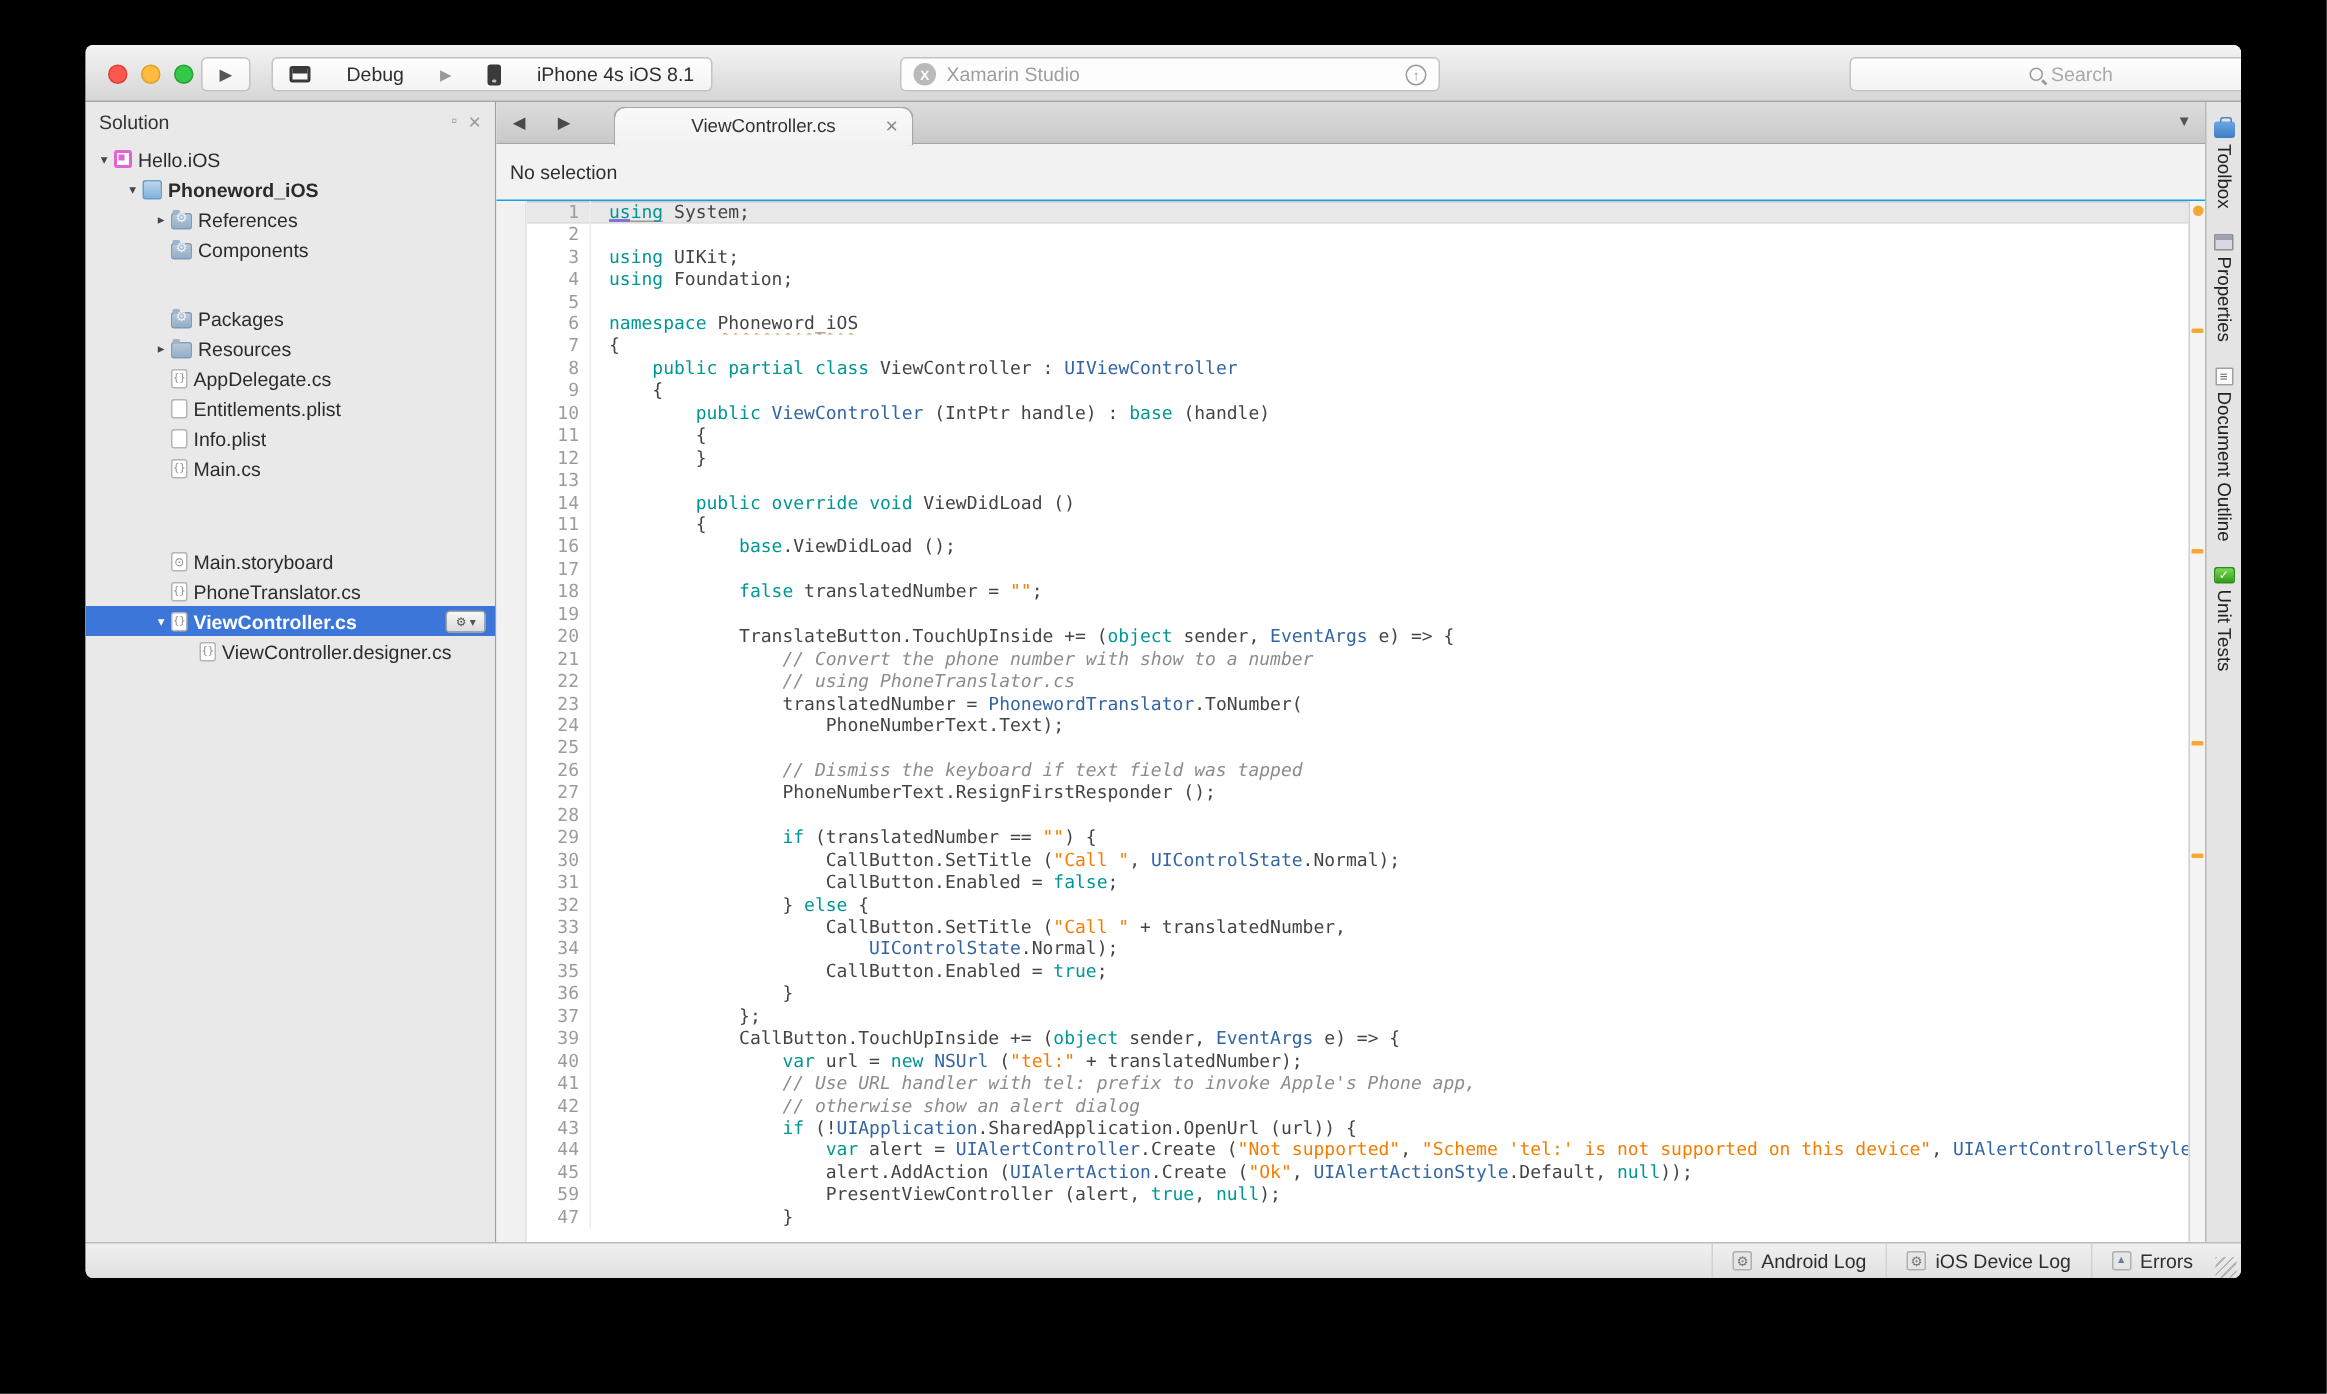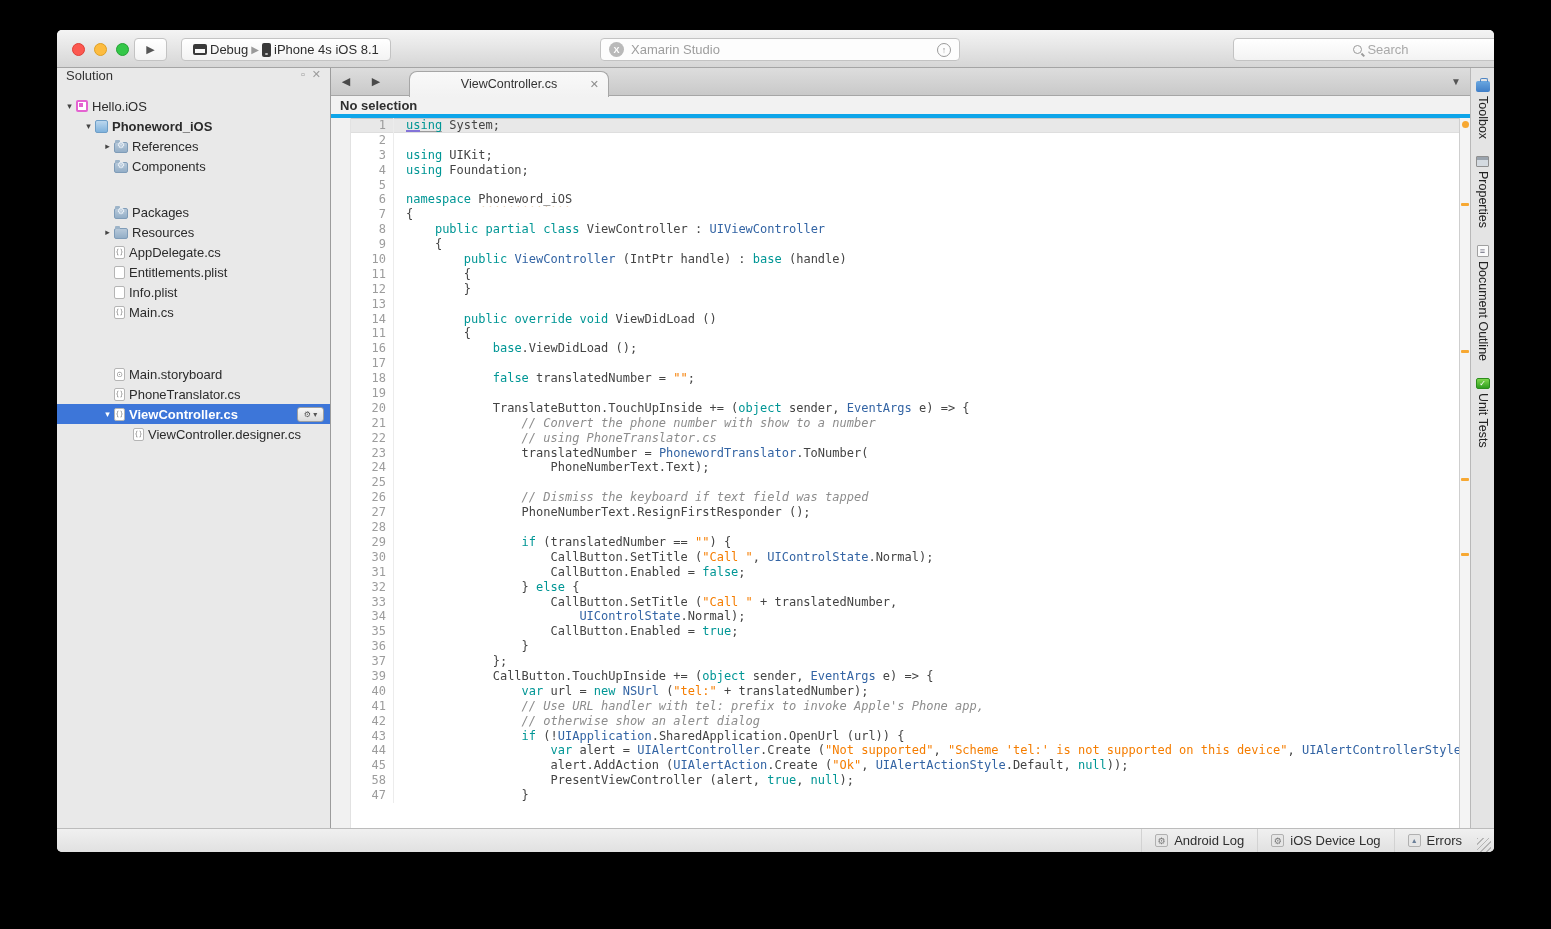--- a/index.html
+++ b/index.html
@@ -13,40 +13,40 @@
              background:linear-gradient(#f4f4f4,#d6d6d6);
              border-bottom:1px solid #a5a5a5; }
   .tl { position:absolute; top:13px; width:13px; height:13px; border-radius:50%; }
   .tl.red    { left:15px; background:#fc5850; border:1px solid #df3e36; }
   .tl.yellow { left:37px; background:#fdbc40; border:1px solid #dfa023; }
   .tl.green  { left:59px; background:#34c748; border:1px solid #24a334; }
   .cap { position:absolute; top:8px; height:23px; border:1px solid #c3c3c3; border-radius:4px;
          background:linear-gradient(#ffffff,#f3f3f3); display:flex; align-items:center;
          font-size:13px; color:#2e2e2e; }
   .run-btn { left:77px; width:33px; justify-content:center; color:#555; font-size:11px; }
-  .device-sel { left:124px; padding:0 11px; gap:3px; }
+  .device-sel { left:124px; padding:0 11px; gap:24px; }
   .ic-monitor { width:14px; height:11px; border:2px solid #3a3a3a; border-radius:2px; display:inline-block; position:relative; }
   .ic-monitor::before { content:""; position:absolute; left:0; right:0; top:0; height:3px; background:#3a3a3a; }
   .chev { color:#9a9a9a; font-size:10px; }
   .ic-phone { width:9px; height:14px; background:#3a3a3a; border-radius:2px; display:inline-block; position:relative; }
   .ic-phone::after { content:""; position:absolute; left:3px; bottom:1.5px; width:2.5px; height:2.5px; border-radius:50%; background:#bdbdbd; }
   .center-status { left:543px; width:360px; background:#fdfdfd; }
   .xam-logo { width:15px; height:15px; border-radius:50%; background:#b9b9b9; color:#fff;
               font-size:9px; font-weight:bold; display:flex; align-items:center; justify-content:center; margin:0 7px 0 8px; }
   .status-title { color:#9e9e9e; flex:1; }
   .ic-update { width:14px; height:14px; border:1.4px solid #9a9a9a; border-radius:50%; color:#9a9a9a;
                font-size:9px; display:flex; align-items:center; justify-content:center; margin-right:8px; }
   .search-field { left:1176px; width:296px; justify-content:center; gap:5px; color:#a9a9a9; }
   .ic-mag { width:9px; height:9px; border:1.6px solid #9a9a9a; border-radius:50%; position:relative; display:inline-block; }
   .ic-mag::after { content:""; position:absolute; left:7px; top:8px; width:4px; height:1.6px; background:#9a9a9a; transform:rotate(45deg); }
   
   .main { position:absolute; top:38px; left:0; right:0; bottom:24px; display:flex; }
   
   .sidebar { width:274px; background:#e9e9e9; border-right:1px solid #9c9c9c; display:flex; flex-direction:column; }
-  .sb-header { height:26px; display:flex; align-items:flex-start; padding:0 9px; font-size:13px; color:#333; }
+  .sb-header { height:26px; display:flex; align-items:center; padding:0 9px; font-size:13px; color:#333; }
   .sb-header .spacer { flex:1; }
   .sb-ic { color:#9b9b9b; font-size:11px; margin-left:7px; cursor:default; }
   .tree { flex:1; padding-top:2px; overflow:hidden; }
   .trow { height:20px; display:flex; align-items:center; font-size:13px; color:#2b2b2b; position:relative; white-space:nowrap; }
   .trow.sel { background:#3d76d9; color:#fff; }
   .exp { width:13px; font-size:9px; color:#444; text-align:center; flex:none; }
   .trow.sel .exp { color:#fff; }
   .trow .lbl { margin-left:4px; }
   .trow.bold .lbl { font-weight:bold; }
   .gearbtn { position:absolute; right:6px; top:2.5px; width:27px; height:15px; border:1px solid #9f9f9f;
@@ -72,22 +72,22 @@
   .editor { flex:1; min-width:0; display:flex; flex-direction:column; background:#fff; position:relative; }
   .tabstrip { height:28px; background:linear-gradient(#dddddd,#c9c9c9); border-bottom:1px solid #a6a6a6;
               display:flex; align-items:center; flex:none; }
   .nav { width:30px; text-align:center; color:#4a4a4a; font-size:11px; }
   .tab { position:relative; top:2px; margin-left:18px; width:200px; height:26px; z-index:2;
          border:1px solid #a6a6a6; border-bottom:none; border-radius:8px 8px 0 0;
          background:linear-gradient(#f9f9f9,#f2f2f2); display:flex; align-items:center; justify-content:center;
          font-size:12.5px; color:#333; }
   .tab .close { position:absolute; right:9px; color:#8d8d8d; font-size:11px; }
   .tab-overflow { margin-left:auto; margin-right:9px; color:#555; font-size:10px; }
-  .breadcrumb { height:22px; background:#f2f2f2; border-bottom:4px solid #0ea5e9; display:flex;
-                align-items:center; padding-left:9px; font-size:13px; color:#2f2f2f; flex:none;font-weight:bold; }
+  .breadcrumb { height:38px; background:#f2f2f2; border-bottom:1px solid #0ea5e9; display:flex;
+                align-items:center; padding-left:9px; font-size:13px; color:#2f2f2f; flex:none; }
   .editor-body { flex:1; position:relative; display:flex; overflow:hidden; }
   .task-margin { width:20px; background:#f1f1f1; border-right:1px solid #e2e2e2; flex:none; }
   .lines { flex:1; min-width:0; padding-right:11px; overflow:hidden; }
   .line { display:flex; height:14.9px; font:12px/14.9px "DejaVu Sans Mono",monospace; white-space:pre; }
   .line.cur { background:#e8e8e8; box-shadow:inset 0 1px 0 #c9c9c9, inset 0 -1px 0 #dedede; }
   .ln { width:43px; flex:none; text-align:right; padding-right:7px; color:#9c9c9c; border-right:1px solid #ececec; }
   .fold { width:12px; flex:none; }
   .ct { flex:1; min-width:0; overflow:hidden; }
   .tk.k { color:#009695; } .tk.t { color:#3364a4; } .tk.s { color:#f57d00; }
   .tk.c { color:#8c8c8c; font-style:italic; } .tk.p { color:#444; }
@@ -296,21 +296,21 @@
               <div class="line"><span class="ln">35</span><span class="fold"></span><div class="ct"><span class="tk p">                    CallButton.Enabled = </span><span class="tk k">true</span><span class="tk p">;</span></div></div>
               <div class="line"><span class="ln">36</span><span class="fold"></span><div class="ct"><span class="tk p">                }</span></div></div>
               <div class="line"><span class="ln">37</span><span class="fold"></span><div class="ct"><span class="tk p">            };</span></div></div>
               <div class="line"><span class="ln">39</span><span class="fold"></span><div class="ct"><span class="tk p">            CallButton.TouchUpInside += (</span><span class="tk k">object</span><span class="tk p"> sender, </span><span class="tk t">EventArgs</span><span class="tk p"> e) =&gt; {</span></div></div>
               <div class="line"><span class="ln">40</span><span class="fold"></span><div class="ct"><span class="tk p">                </span><span class="tk k">var</span><span class="tk p"> url = </span><span class="tk k">new</span><span class="tk p"> </span><span class="tk t">NSUrl</span><span class="tk p"> (</span><span class="tk s">"tel:"</span><span class="tk p"> + translatedNumber);</span></div></div>
               <div class="line"><span class="ln">41</span><span class="fold"></span><div class="ct"><span class="tk p">                </span><span class="tk c">// Use URL handler with tel: prefix to invoke Apple's Phone app,</span></div></div>
               <div class="line"><span class="ln">42</span><span class="fold"></span><div class="ct"><span class="tk p">                </span><span class="tk c">// otherwise show an alert dialog</span></div></div>
               <div class="line"><span class="ln">43</span><span class="fold"></span><div class="ct"><span class="tk p">                </span><span class="tk k">if</span><span class="tk p"> (!</span><span class="tk t">UIApplication</span><span class="tk p">.SharedApplication.OpenUrl (url)) {</span></div></div>
               <div class="line"><span class="ln">44</span><span class="fold"></span><div class="ct"><span class="tk p">                    </span><span class="tk k">var</span><span class="tk p"> alert = </span><span class="tk t">UIAlertController</span><span class="tk p">.Create (</span><span class="tk s">"Not supported"</span><span class="tk p">, </span><span class="tk s">"Scheme 'tel:' is not supported on this device"</span><span class="tk p">, </span><span class="tk t">UIAlertControllerStyle</span></div></div>
               <div class="line"><span class="ln">45</span><span class="fold"></span><div class="ct"><span class="tk p">                    alert.AddAction (</span><span class="tk t">UIAlertAction</span><span class="tk p">.Create (</span><span class="tk s">"Ok"</span><span class="tk p">, </span><span class="tk t">UIAlertActionStyle</span><span class="tk p">.Default, </span><span class="tk k">null</span><span class="tk p">));</span></div></div>
-              <div class="line"><span class="ln">58</span><span class="fold"></span><div class="ct"><span class="tk p">                    PresentViewController (alert, </span><span class="tk k">true</span><span class="tk p">, </span><span class="tk k">null</span><span class="tk p">);</span></div></div>
+              <div class="line"><span class="ln">59</span><span class="fold"></span><div class="ct"><span class="tk p">                    PresentViewController (alert, </span><span class="tk k">true</span><span class="tk p">, </span><span class="tk k">null</span><span class="tk p">);</span></div></div>
               <div class="line"><span class="ln">47</span><span class="fold"></span><div class="ct"><span class="tk p">                }</span></div></div>
             </div>
           <div class="overview" id="overview">
               <span class="ov-dot" style="top: 3px;"></span>
               <span class="ov-mark" style="top: 85px;"></span>
               <span class="ov-mark" style="top: 232px;"></span>
               <span class="ov-mark" style="top: 360px;"></span>
               <span class="ov-mark" style="top: 435px;"></span>
             </div>
         </div>

